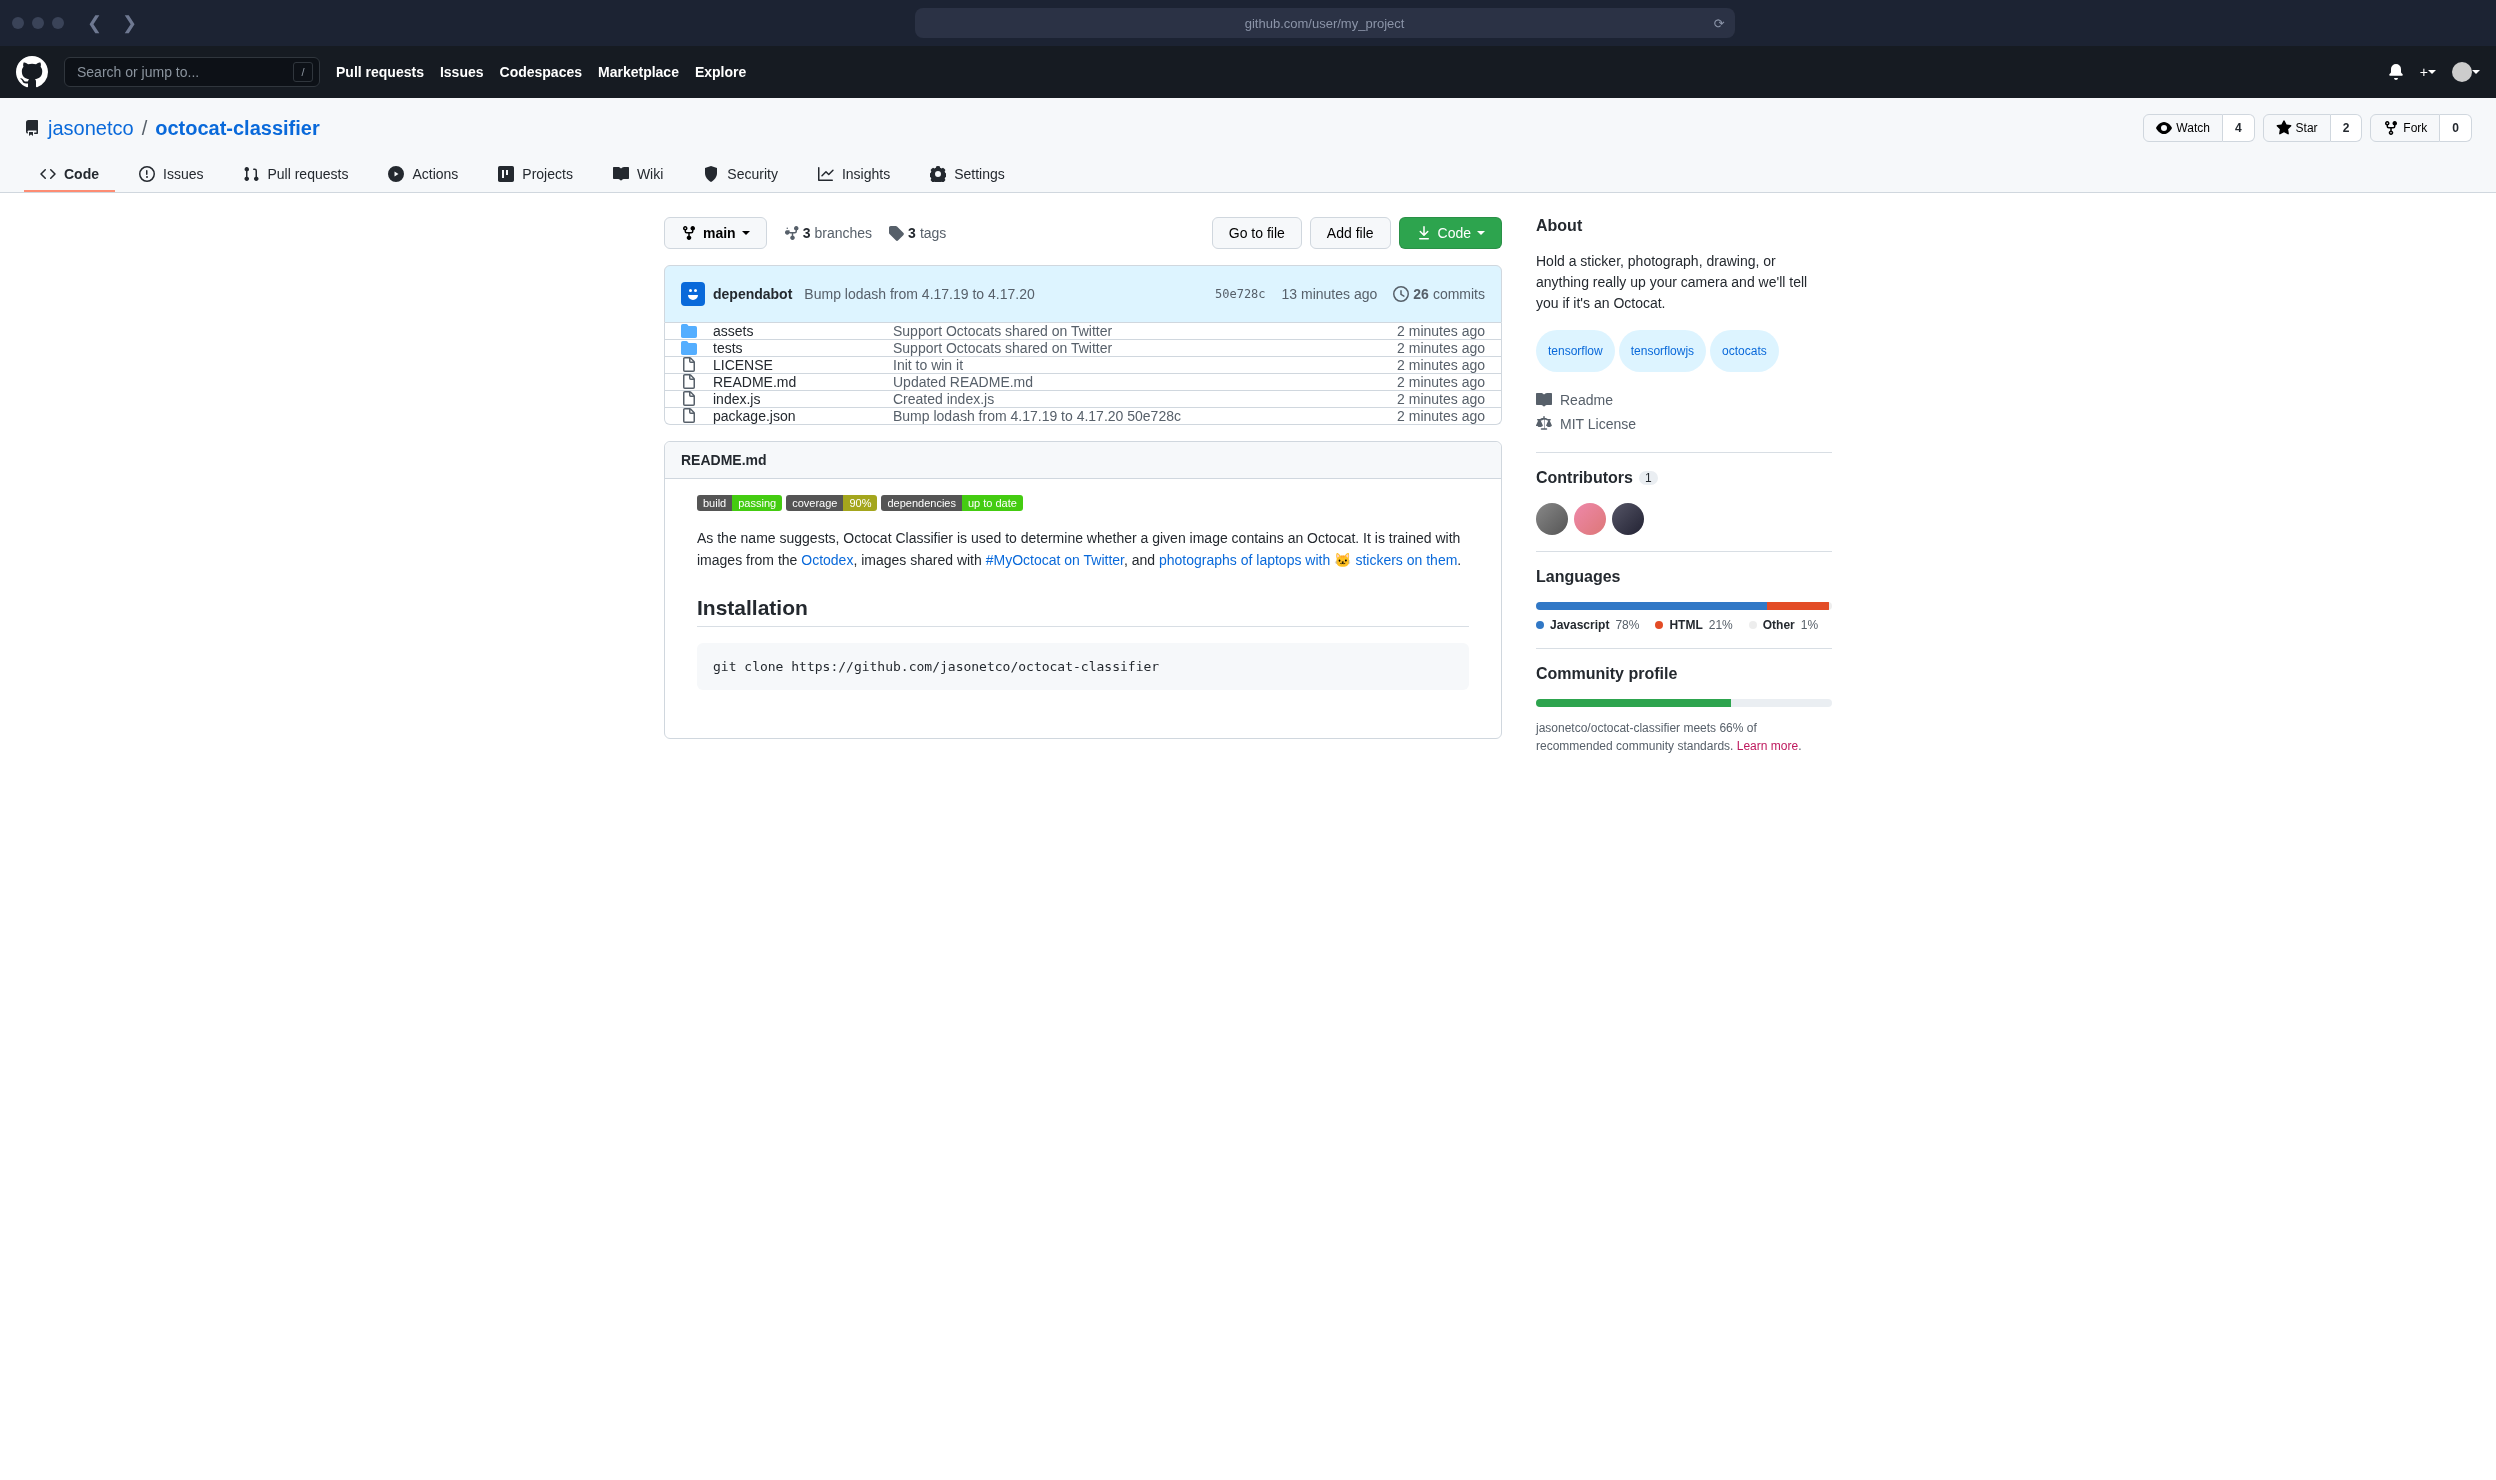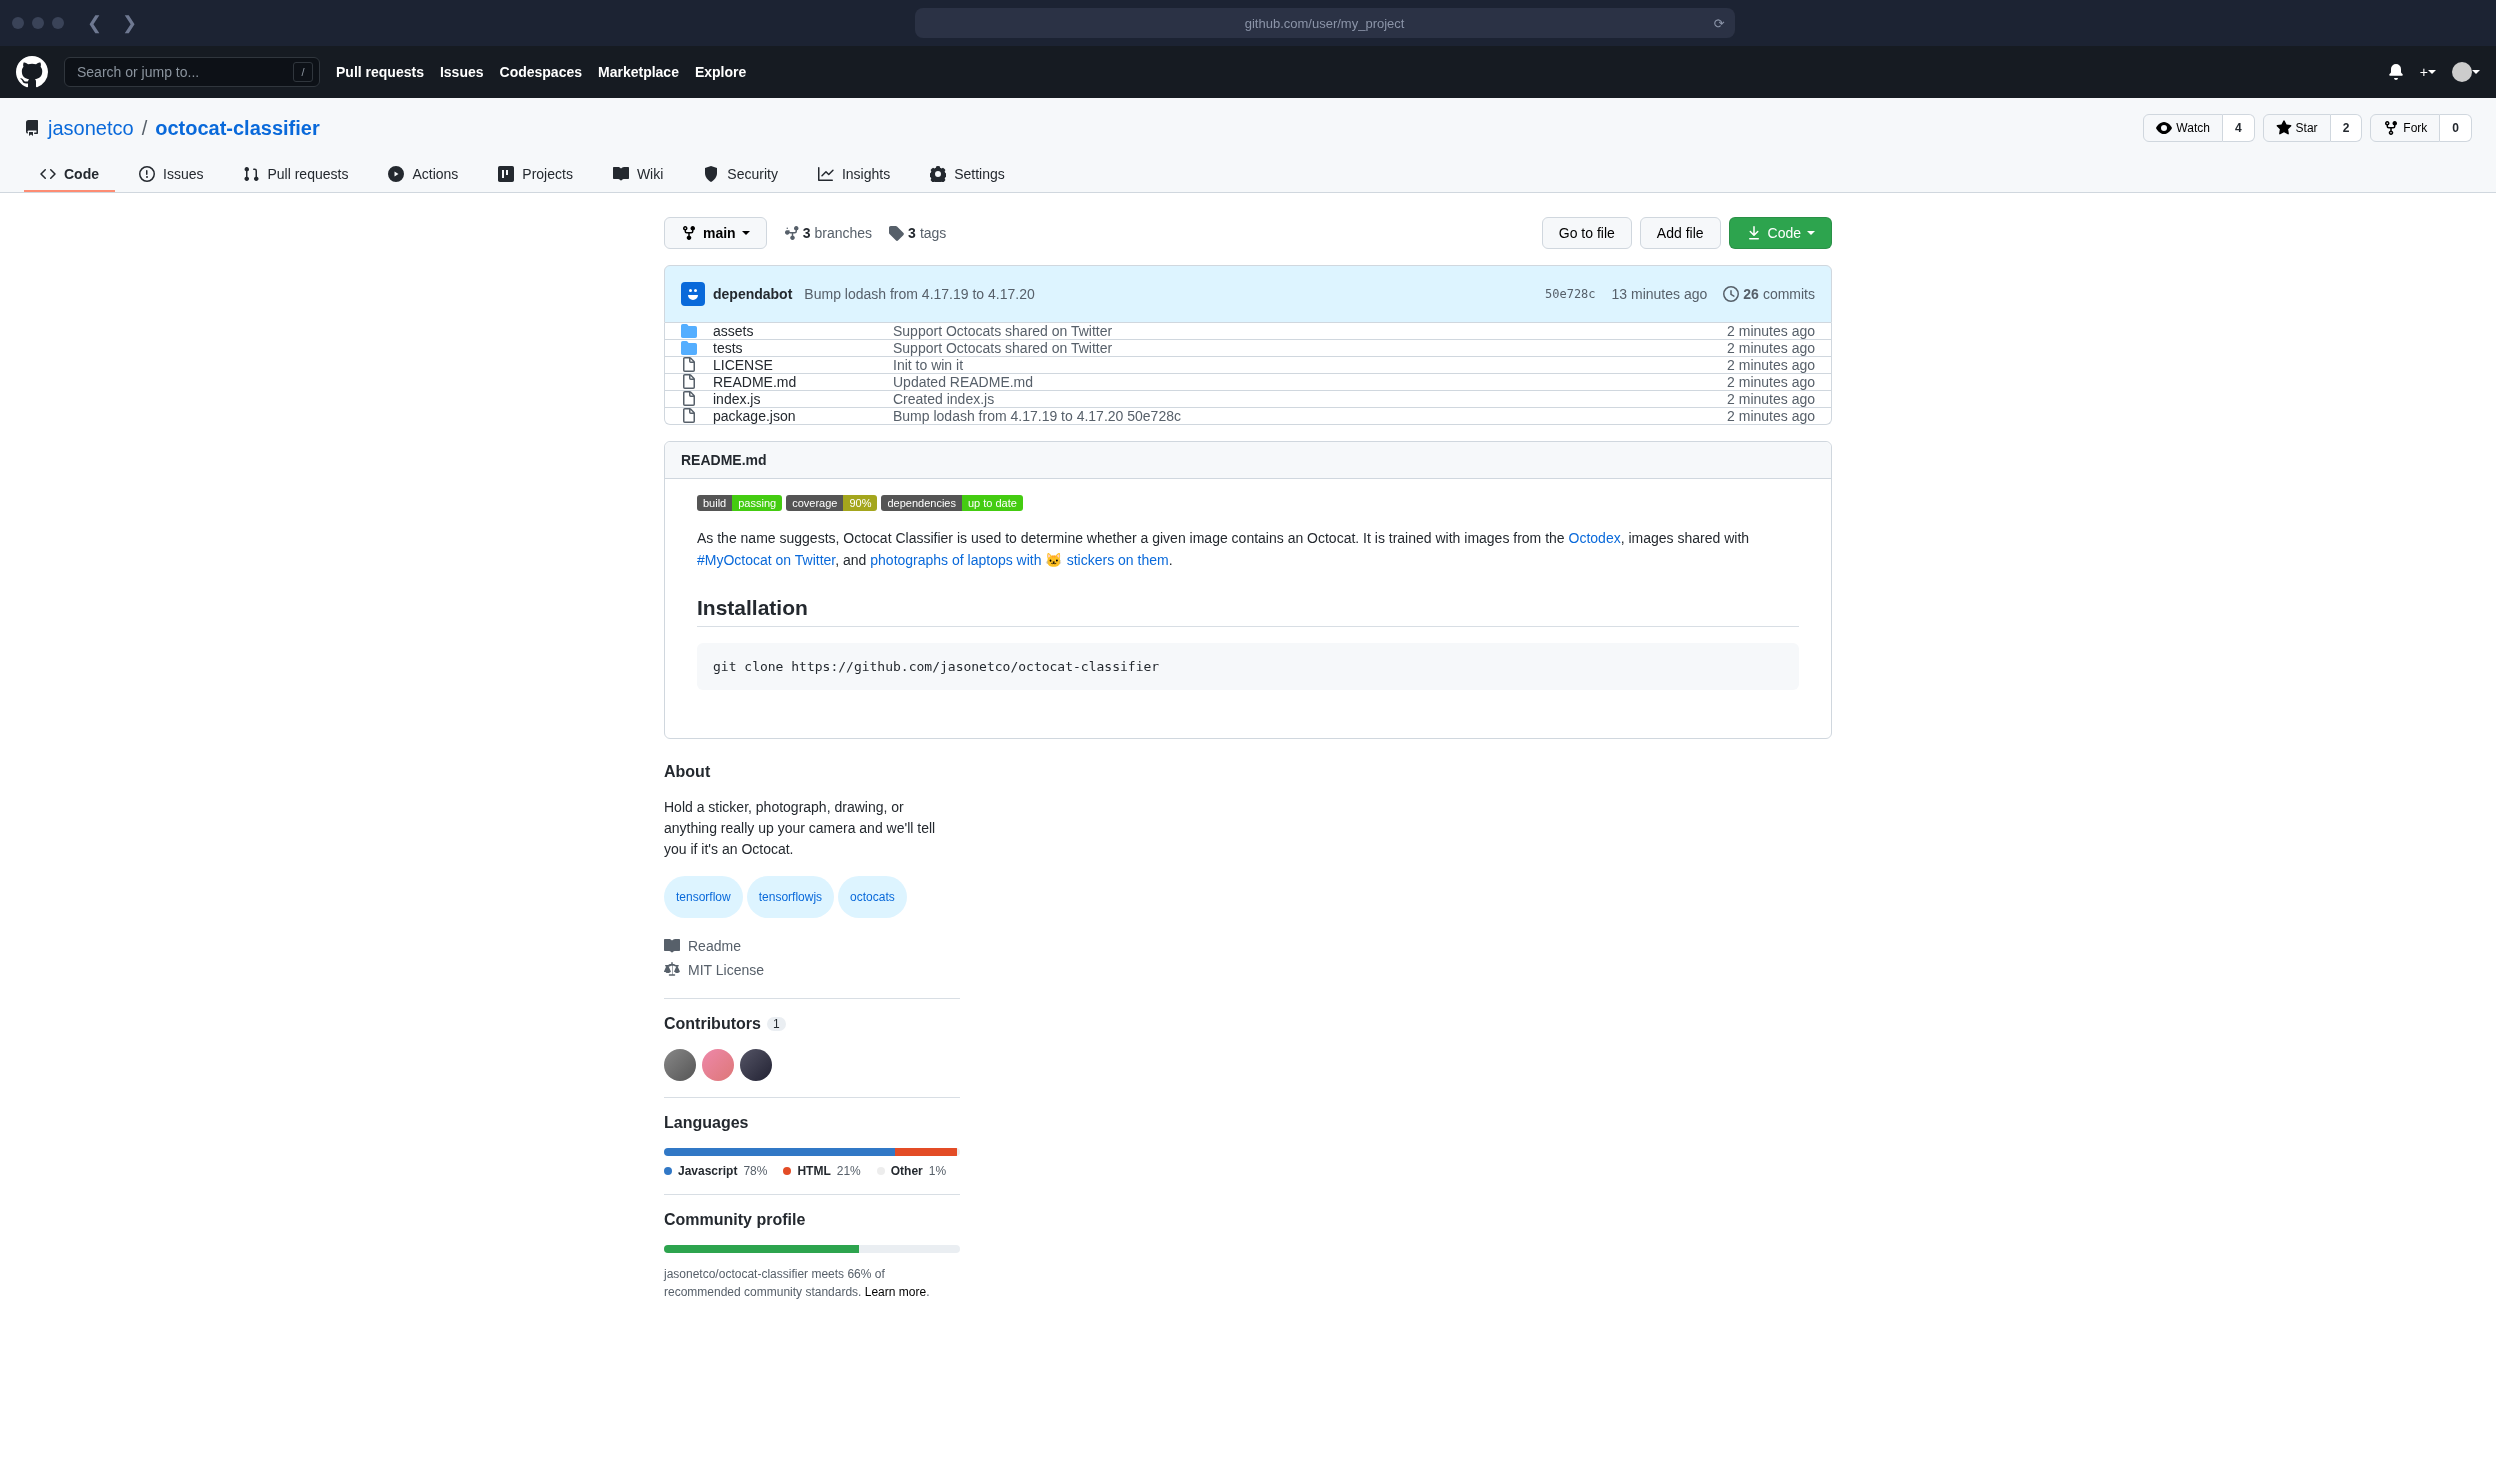--- a/index.html
+++ b/index.html
@@ -38,21 +38,21 @@
 .btn-group { display: flex; }
 .btn-sm { font-size: 12px; padding: 3px 12px; border: 1px solid #d0d7de; background: #f6f8fa; display: flex; align-items: center; gap: 4px; height: 28px; }
 .btn-group .btn-sm:first-child { border-radius: 6px 0 0 6px; }
 .btn-group .btn-sm:last-child { border-radius: 0 6px 6px 0; border-left: none; font-weight: 600; background: #fff; }
 .repo-tabs { display: flex; gap: 8px; }
 .repo-tab { display: flex; align-items: center; gap: 8px; padding: 8px 16px; font-size: 14px; color: #24292f; border-bottom: 2px solid transparent; }
 .repo-tab.active { border-bottom-color: #fd8c73; font-weight: 600; }
 .repo-tab svg { fill: #57606a; }
 
 
-.container { max-width: 1216px; margin: 0 auto; padding: 24px; display: flex; gap: 24px; flex-direction: column; }
+.container { max-width: 1216px; margin: 0 auto; padding: 24px; display: flex; gap: 34px; }
 .main-col { flex: 1; min-width: 0; }
 .sidebar { width: 296px; }
 
 
 .file-nav { display: flex; align-items: center; gap: 16px; margin-bottom: 16px; }
 .btn { font-size: 14px; padding: 5px 16px; border: 1px solid #d0d7de; border-radius: 6px; background: #f6f8fa; display: inline-flex; align-items: center; gap: 6px; font-weight: 500; height: 32px; }
 .btn-primary { background: #2da44e; color: #fff; border-color: rgba(27,31,36,0.15); }
 .branch-btn { font-weight: 600; }
 .caret { width: 0; height: 0; border-left: 4px solid transparent; border-right: 4px solid transparent; border-top: 4px solid currentColor; }
 .branches-tags { display: flex; align-items: center; gap: 16px; }
@@ -114,21 +114,21 @@
 .contrib-avatar.c2 { background: linear-gradient(135deg, #e8a, #d77); }
 .contrib-avatar.c3 { background: linear-gradient(135deg, #556, #223); }
 .lang-bar { display: flex; height: 8px; border-radius: 6px; overflow: hidden; margin-bottom: 8px; }
 .lang-list { list-style: none; display: flex; flex-wrap: wrap; gap: 16px; font-size: 12px; }
 .lang-list li { display: flex; align-items: center; gap: 6px; }
 .lang-dot { width: 8px; height: 8px; border-radius: 50%; }
 .muted { color: #57606a; }
 .progress-bar { height: 8px; background: #eaeef2; border-radius: 6px; overflow: hidden; margin-bottom: 12px; }
 .progress-fill { height: 100%; background: #2da44e; }
 .community-text { font-size: 12px; color: #57606a; line-height: 1.5; }
-.community-text a { color: #000000; text-decoration: none; }
+.community-text a { color: #be185d; text-decoration: none; }
 
 svg.oct { width: 16px; height: 16px; fill: currentColor; vertical-align: text-bottom; }
 </style>
 </head>
 <body>
 
 <div class="browser-chrome">
   <div class="traffic-lights">
     <div class="traffic-light"></div>
     <div class="traffic-light"></div>

